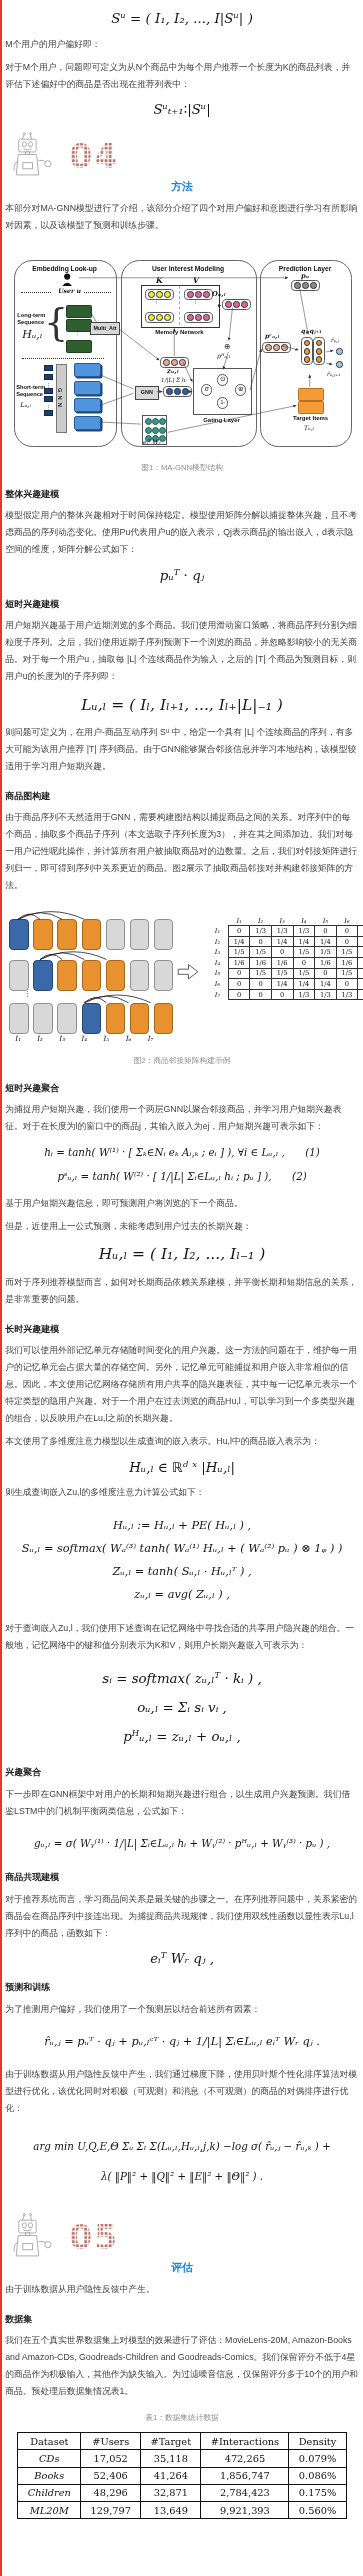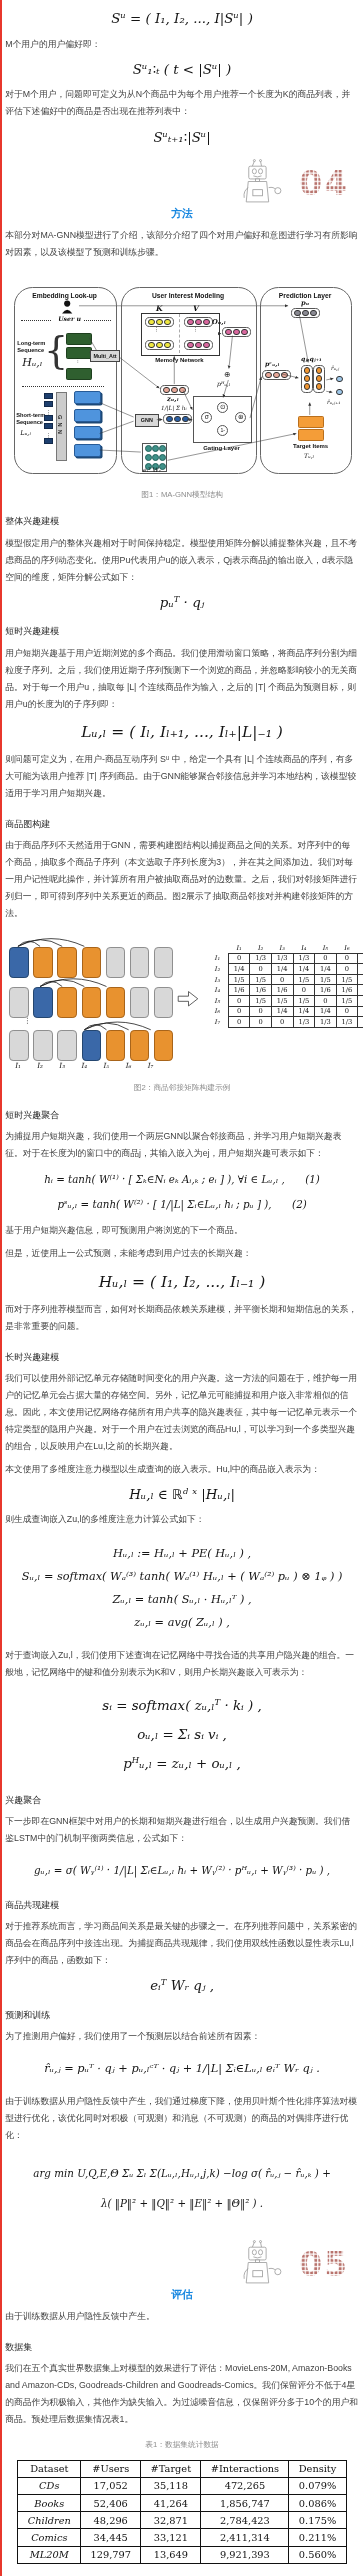--- a/index.html
+++ b/index.html
@@ -1,30 +1,30 @@
 <!DOCTYPE html>
 <html style="font-size:8.2px"><head>
 <meta charset="utf-8">
 <style>
   html,body{margin:0;padding:0;background:#e9e9e9;}
   #page{width:363px;height:3778px;margin:0 auto;background:#ffffff;position:relative;overflow:hidden;
         font-family:"Liberation Sans","DejaVu Sans",sans-serif;color:#404040;}
   .redline{position:absolute;left:0;top:0;width:1.5px;height:2786px;background:#e8372c;z-index:9;}
   .content{padding:2.1px 4.1px 0 5.2px;}
   .p{font-size:8.8px;line-height:17px;color:#3f3f3f;margin:6.2px 0;}
-  .h{font-size:9px;font-weight:400;color:#252525;margin:15.5px 0 6.2px;}
+  .h{font-size:9px;font-weight:700;color:#252525;margin:15.5px 0 6.2px;}
   .formula{font-family:"DejaVu Serif","DejaVu Sans",serif;font-style:italic;text-align:center;color:#151515;}
   .f20{font-size:10.3px;margin:7.2px 0;}
   .f22{font-size:11.3px;margin:8.2px 0;}
   .f26{font-size:13.4px;margin:9.3px 0;}
   .f30{font-size:15.5px;margin:10.3px 0;}
   .fline{line-height:23px;}
   .cap{text-align:center;font-size:7.7px;color:#8d8d8d;margin:6.2px 0 8.2px;}
   .sec-head{text-align:center;margin:13.4px 0 4.1px;}
-  .robot-line{display:flex;align-items:center;justify-content:flex-end;gap:12px;}
+  .robot-line{display:flex;align-items:center;justify-content:flex-start;gap:12px;}
   .sec-title{color:#1787e0;font-size:10.8px;font-weight:700;text-align:center;margin-top:2.1px;}
 
   
   table{border-collapse:collapse;}
   .i{font-style:italic;}
   .t1{margin:9.3px auto 10.3px;font-family:"DejaVu Serif","Liberation Serif",serif;font-size:9.8px;color:#111;}
   .t1 th,.t1 td{border:0.8px solid #111;padding:2.6px 9.3px;text-align:center;font-weight:400;}
   .mt{font-family:"DejaVu Serif","Liberation Serif",serif;font-size:6.7px;color:#111;}
   .mt th{border:none;font-style:italic;font-weight:400;padding:0.5px 2.6px;}
   .mt td{border:0.5px solid #333;padding:0.8px 3.1px;text-align:center;min-width:14.4px;}
@@ -70,21 +70,20 @@
 </style>
 </head>
 <body>
 
 <div id="page">
   <div class="redline"></div>
   <div class="content">
 
     <div class="formula f26">Sᵘ = ( I₁, I₂, ..., I|Sᵘ| )</div>
     <div class="p">M个用户的用户偏好即：</div>
-    <div class="formula f26">Sᵘ₁∶ₜ ( t &lt; |Sᵘ| )</div>
     <div class="p">对于M个用户，问题即可定义为从N个商品中为每个用户推荐一个长度为K的商品列表，并评估下述偏好中的商品是否出现在推荐列表中：</div>
     <div class="formula f26">Sᵘₜ₊₁∶|Sᵘ|</div>
 
     <div class="sec-head">
       <div class="robot-line">
         <svg width="50" height="47" viewBox="0 0 98 92">
           <defs>
             <pattern id="dotpat" width="8" height="8" patternUnits="userSpaceOnUse">
               <rect x="1" y="1" width="5.5" height="5.5" fill="#b8736d"></rect>
             </pattern>
@@ -556,27 +555,20 @@
             <td>0.086%</td>
           </tr>
           <tr>
             <td class="i">Children</td>
             <td>48,296</td>
             <td>32,871</td>
             <td>2,784,423</td>
             <td>0.175%</td>
           </tr>
           <tr>
-            <td class="i">Comics</td>
-            <td>34,445</td>
-            <td>33,121</td>
-            <td>2,411,314</td>
-            <td>0.211%</td>
-          </tr>
-          <tr>
             <td class="i">ML20M</td>
             <td>129,797</td>
             <td>13,649</td>
             <td>9,921,393</td>
             <td>0.560%</td>
           </tr>
         </tbody>
       </table>
 
   </div>

